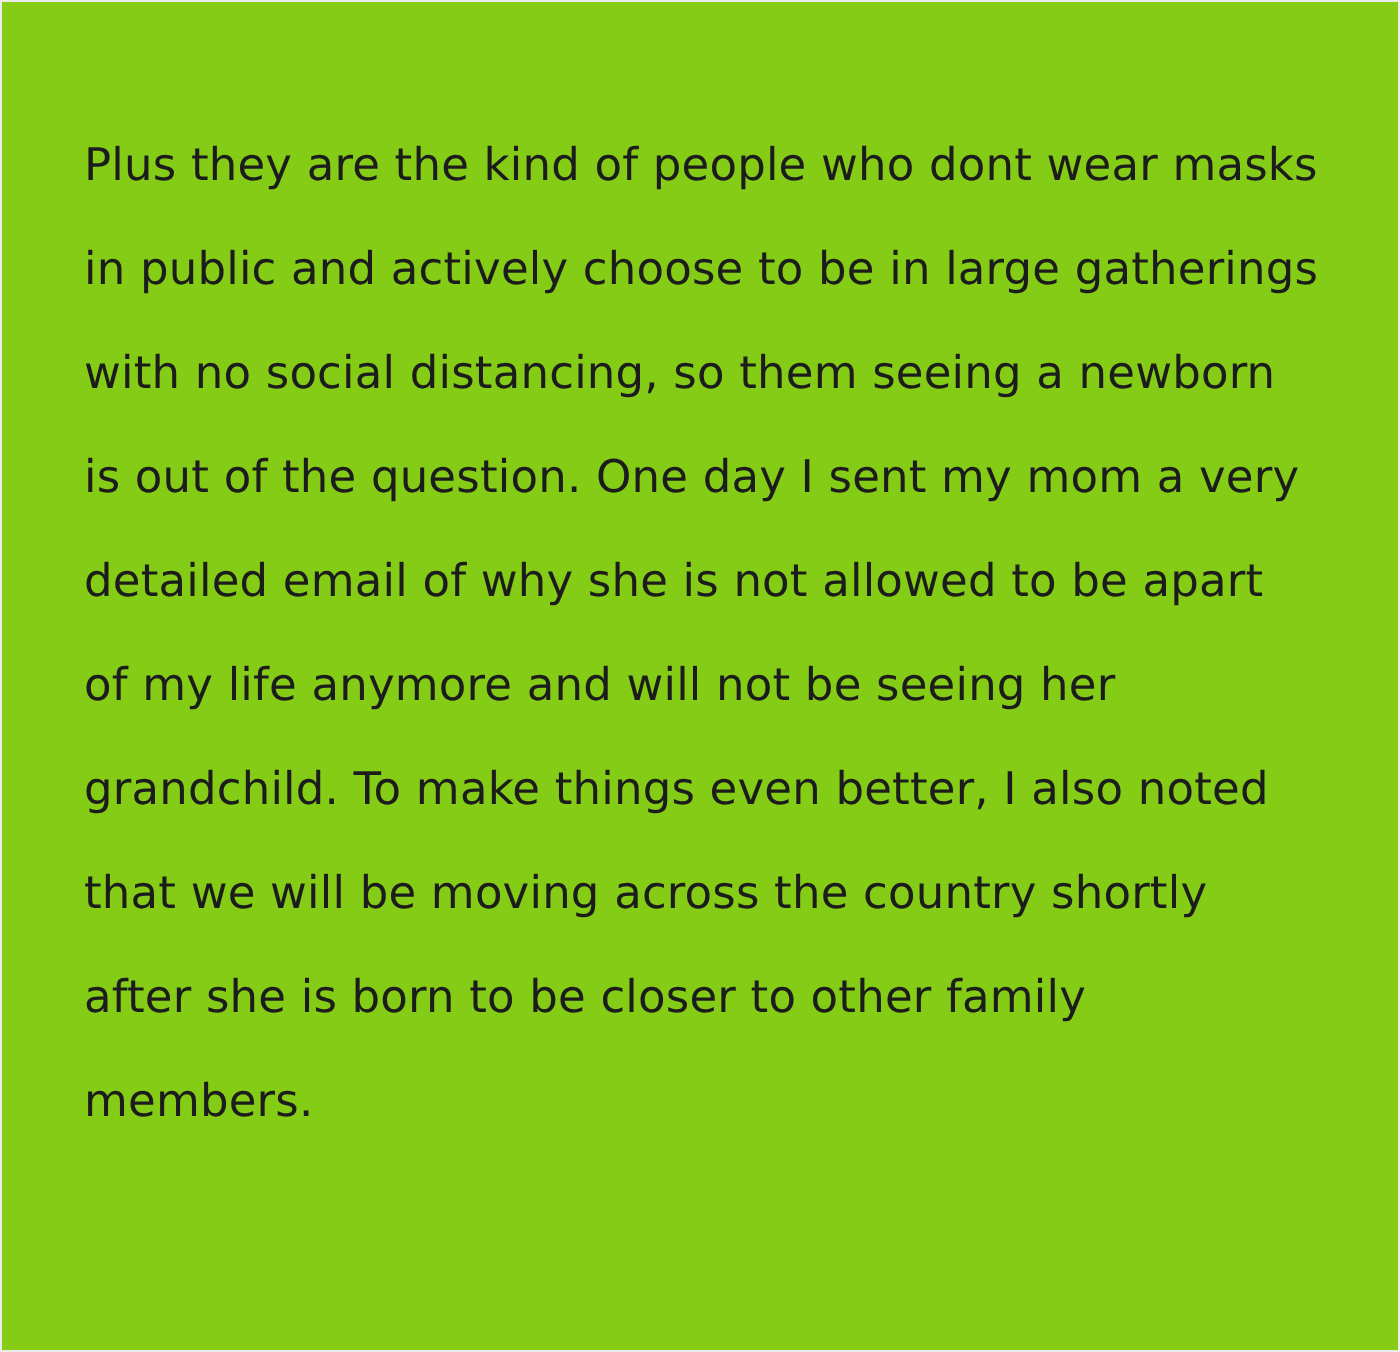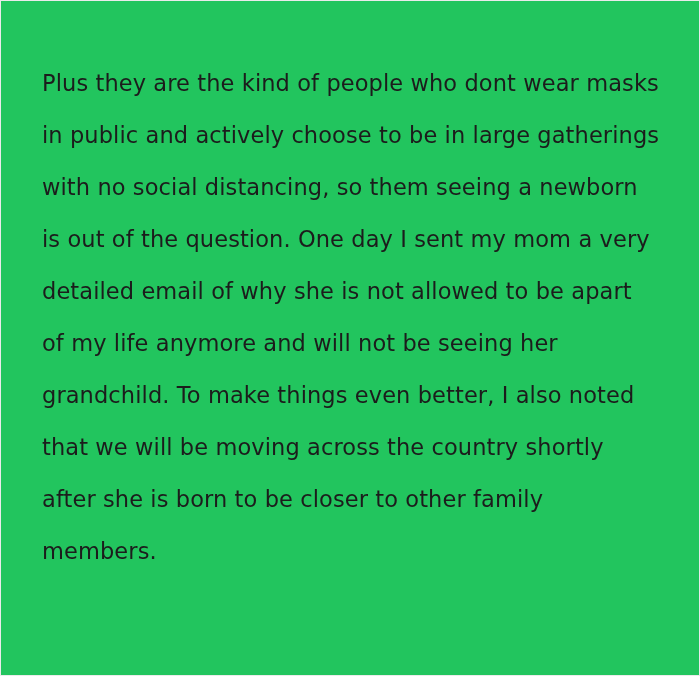--- a/index.html
+++ b/index.html
@@ -10,21 +10,21 @@
     width: 700px;
     height: 676px;
     background: #f7f7f7;
     font-family: "DejaVu Sans", sans-serif;
     overflow: hidden;
   }
   .page {
     position: relative;
     width: 700px;
     height: 676px;
-    background: #22c55e;
+    background: #84cc16;
     box-sizing: border-box;
     border: 1px solid #ebebeb;
   }
   .text-block {
     position: absolute;
     left: 41px;
     top: 33px;
     width: 618px;
     font-size: 22.5px;
     line-height: 52px;

